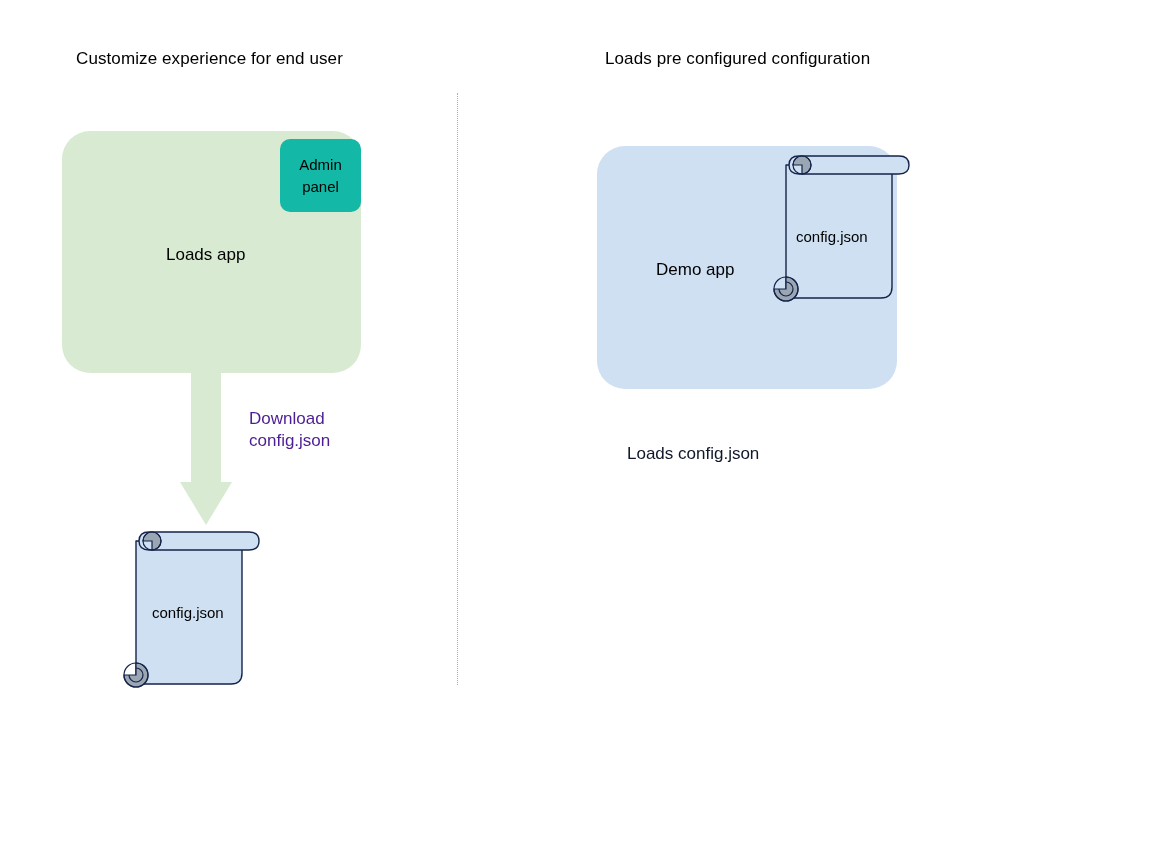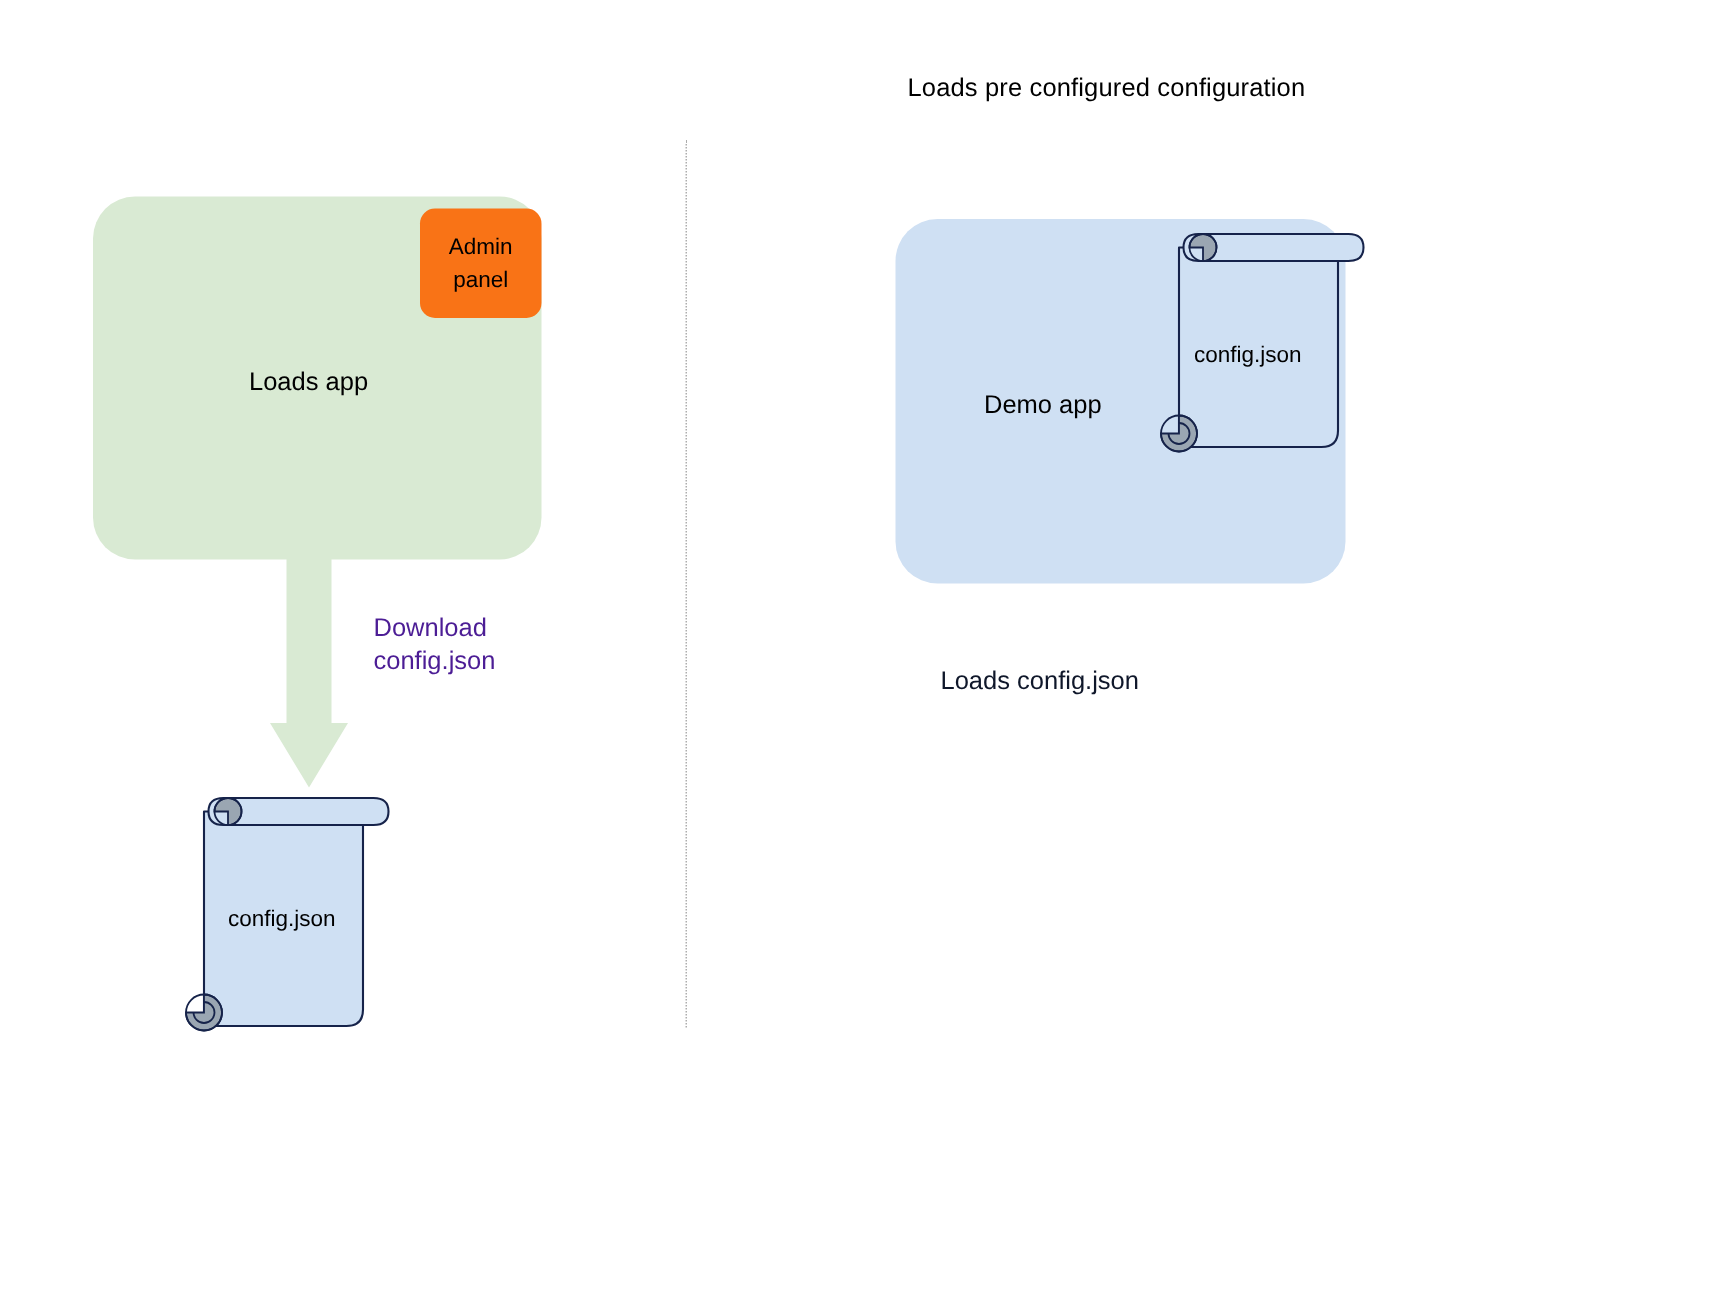--- a/index.html
+++ b/index.html
@@ -74,21 +74,21 @@
   #admin-app-label { left: 166px; top: 244px; }
   #demo-app-label  { left: 656px; top: 259px; }
 
   
   #admin-panel {
     position: absolute;
     left: 280px;
     top: 139px;
     width: 81px;
     height: 73px;
-    background: #f97316;
+    background: #14b8a6;
     border-radius: 10px;
   }
   #admin-panel-label {
     position: absolute;
     left: 0;
     top: 0;
     width: 81px;
     height: 73px;
     display: flex;
     flex-direction: column;
@@ -145,20 +145,21 @@
     line-height: 22px;
     color: #0f172a;
     white-space: nowrap;
   }
 </style>
 </head>
 <body>
 
 <div class="canvas">
 
+  <div class="heading" id="heading-left">Customize experience for end user</div>
 
   <div class="heading" id="heading-right">Loads pre configured configuration</div>
 
   <div class="divider"></div>
 
   <div class="app-panel" id="admin-app"></div>
 
   <div class="app-label" id="admin-app-label">Loads app</div>
 
   <div id="admin-panel">

